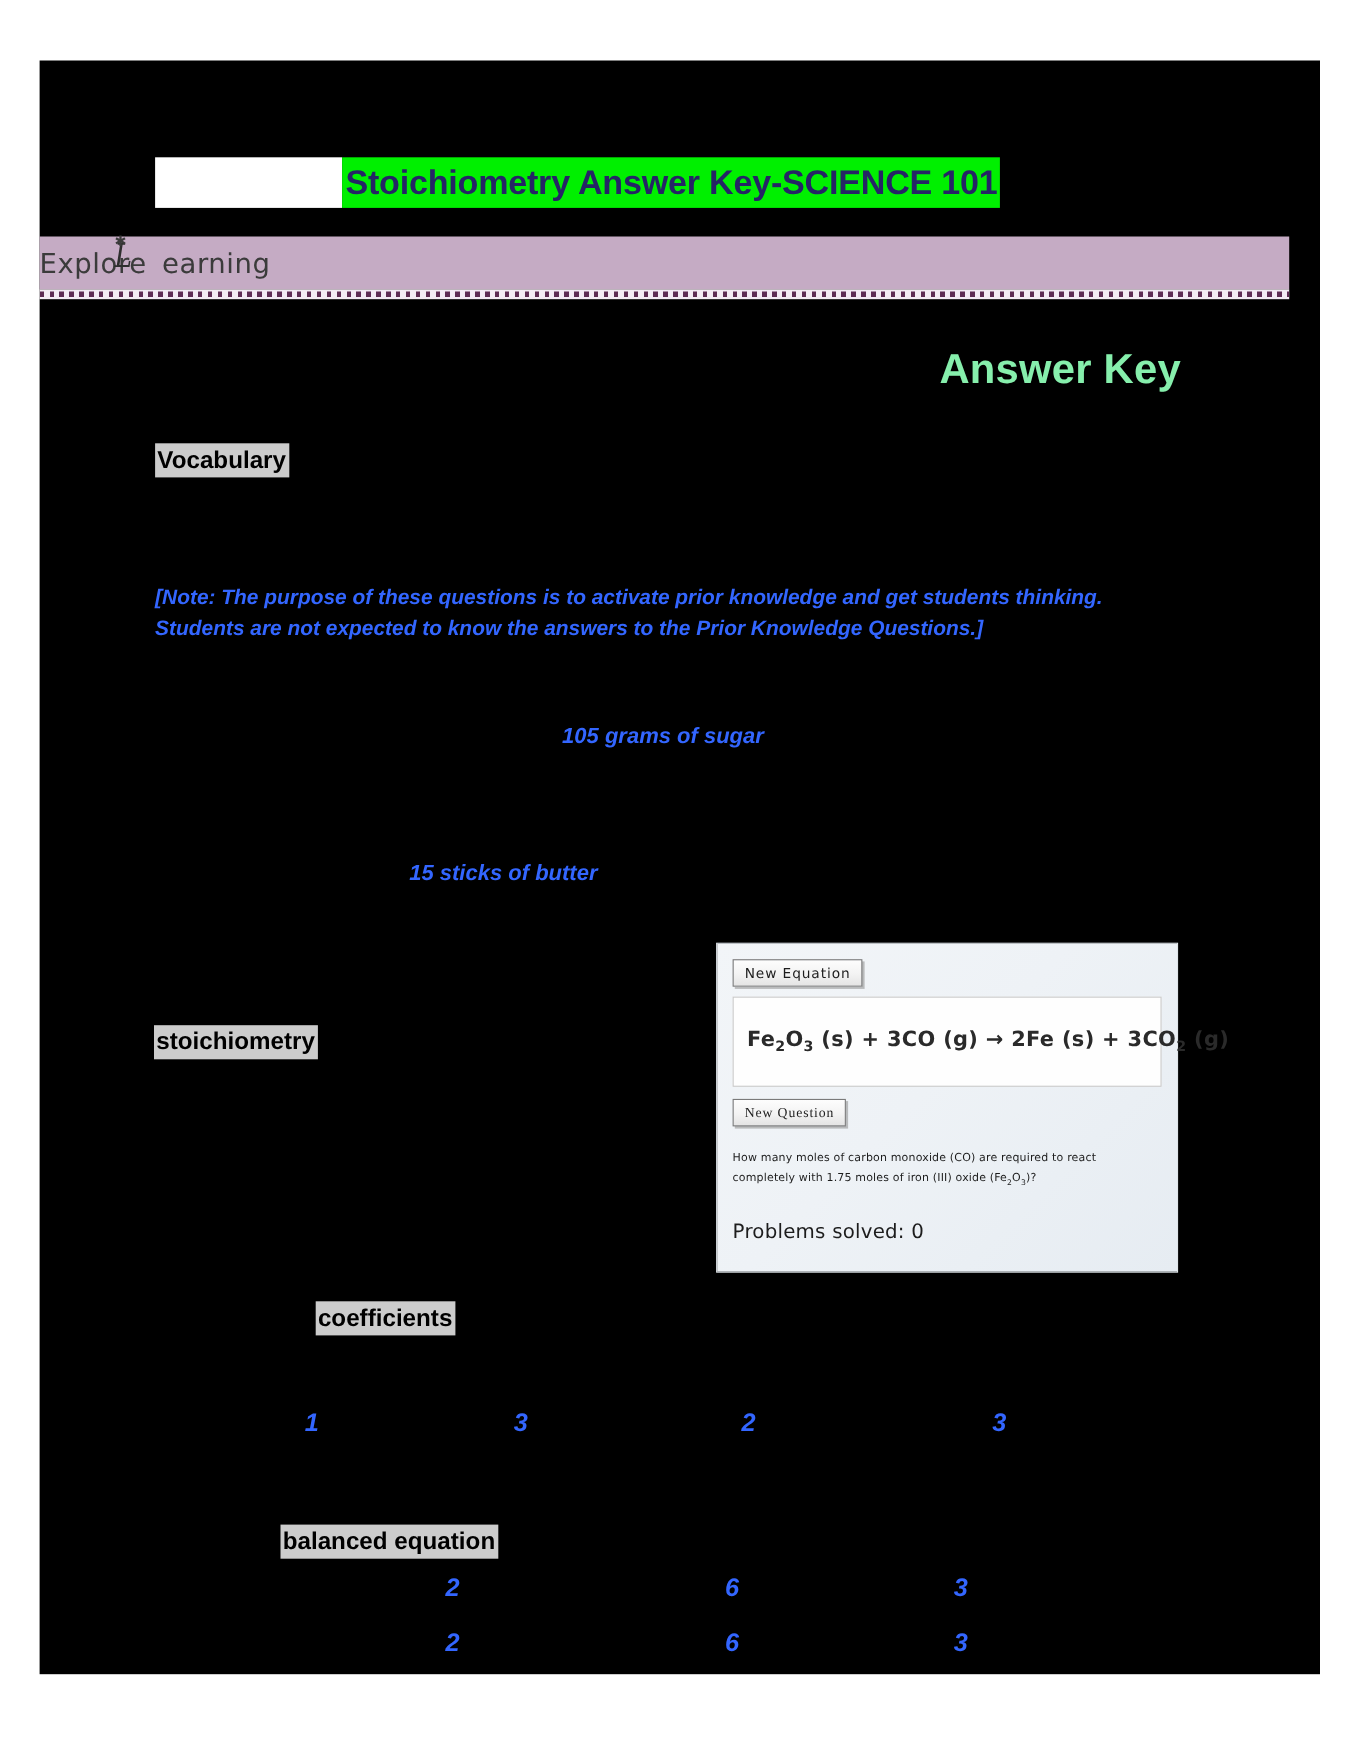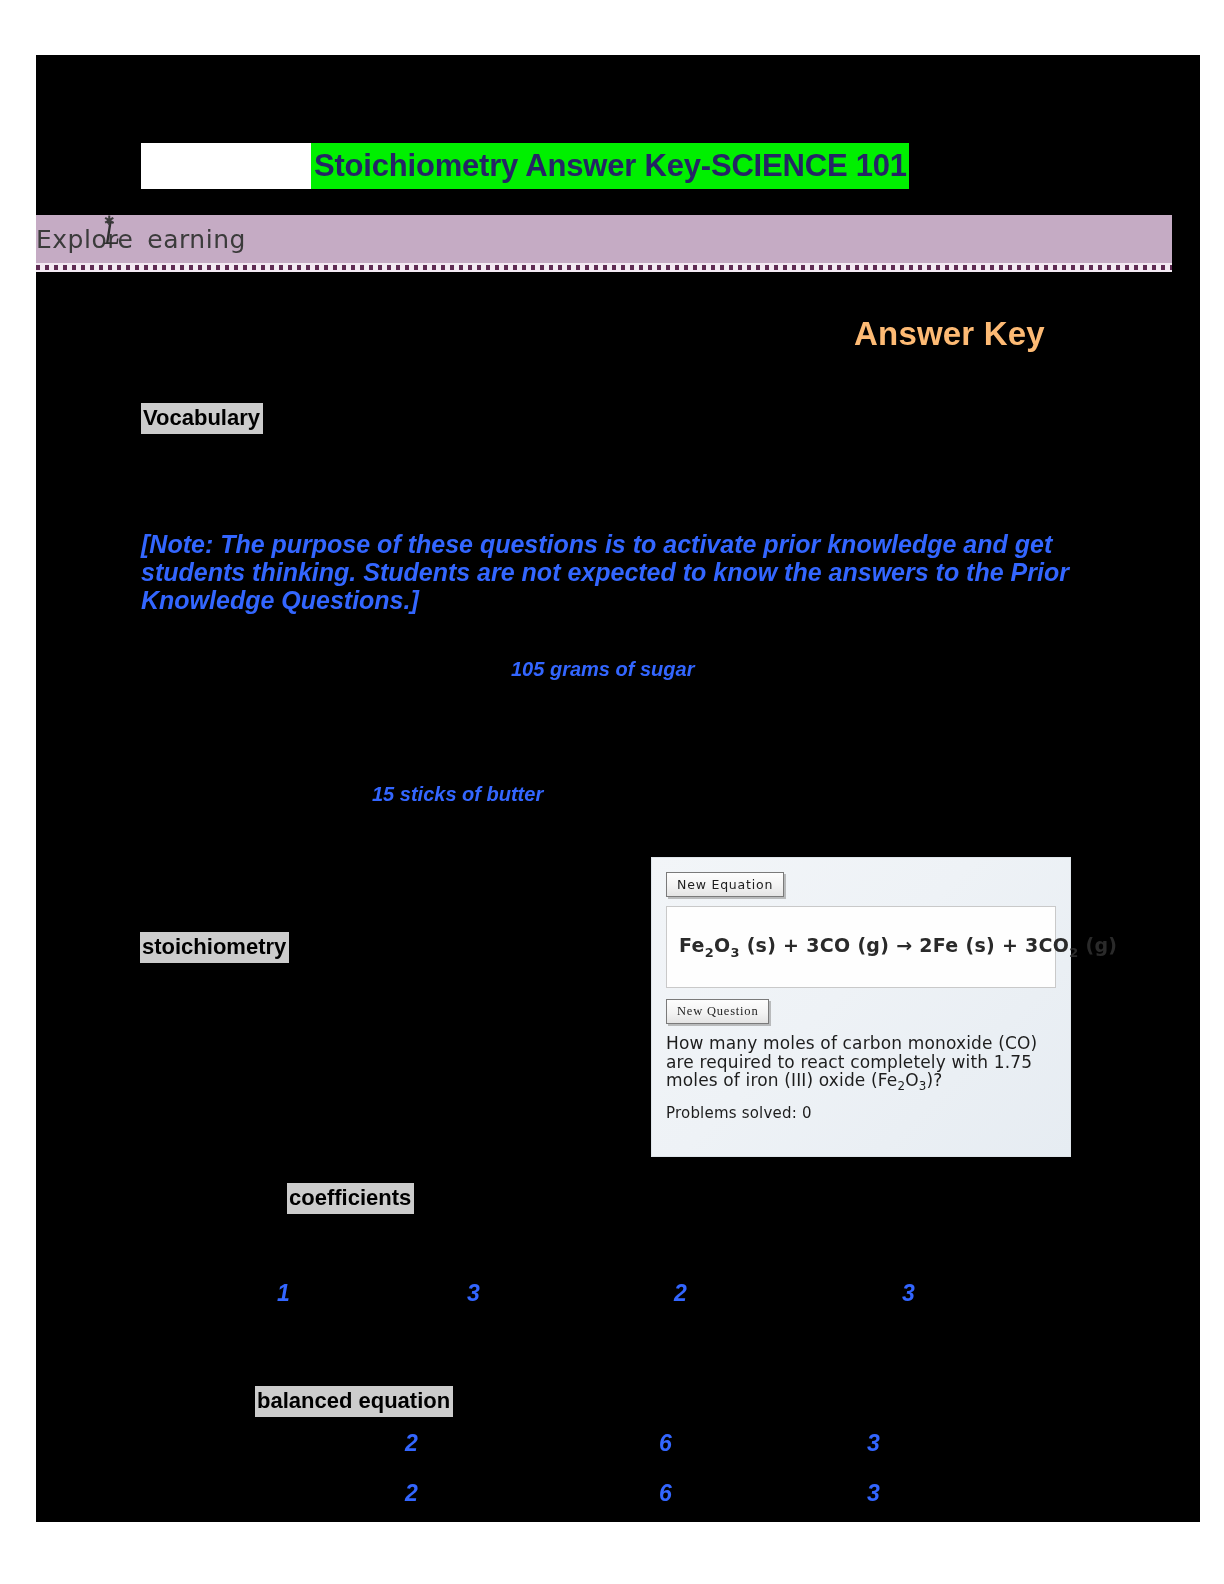--- a/index.html
+++ b/index.html
@@ -102,23 +102,23 @@
     width: 1136px; height: 5px;
     background-image: repeating-linear-gradient(
        to right, #5e2b53 0px, #5e2b53 4px, transparent 4px, transparent 9px);
   }
 
   
   #answer-key {
     position: absolute;
     left: 818px;
     top: 260px;
-    font-size: 33px;
-    font-weight: bold;
-    color: #fdba74;
+    font-size: 38px;
+    font-weight: bold;
+    color: #86efac;
     letter-spacing: 0.2px;
     white-space: nowrap;
   }
 
   .hl-term {
     position: absolute;
     background: #cccccc;
     color: #000000;
     font-size: 22px;
     font-weight: bold;
@@ -134,21 +134,21 @@
   .blue-ital {
     position: absolute;
     color: #3366ff;
     font-style: italic;
     font-weight: bold;
     white-space: nowrap;
   }
   #note-block {
     left: 105px;
     top: 475px;
-    font-size: 25px;
+    font-size: 19px;
     line-height: 28px;
     white-space: normal;
     width: 940px;
   }
   #ans-sugar  { left: 475px; top: 603px; font-size: 20px; }
   #ans-butter { left: 336px; top: 728px; font-size: 20px; }
 
   .coef-num {
     position: absolute;
     color: #3366ff;
@@ -205,31 +205,31 @@
   #gz-equation {
     font-size: 19px;
     font-weight: bold;
     color: #2a2a2a;
     letter-spacing: 0.3px;
     white-space: nowrap;
   }
   #gz-equation sub { font-size: 0.68em; }
   #gz-question-btn-row { margin-top: 11px; font-family: Liberation Serif, serif; }
   #gz-question-text {
-    margin-top: 10px;
-    font-size: 17px;
+    margin-top: 20px;
+    font-size: 10px;
     line-height: 18.5px;
     color: #1d1d1d;
     letter-spacing: 0.15px;
     width: 372px;
   }
   #gz-question-text sub { font-size: 0.7em; }
   #gz-problems-solved {
-    margin-top: 8px;
-    font-size: 15px;
+    margin-top: 25px;
+    font-size: 18px;
     color: #1d1d1d;
     letter-spacing: 0.2px;
   }
 </style>
 </head>
 <body>
 
 <div id="page-sheet">
 
   <div id="title-row">

